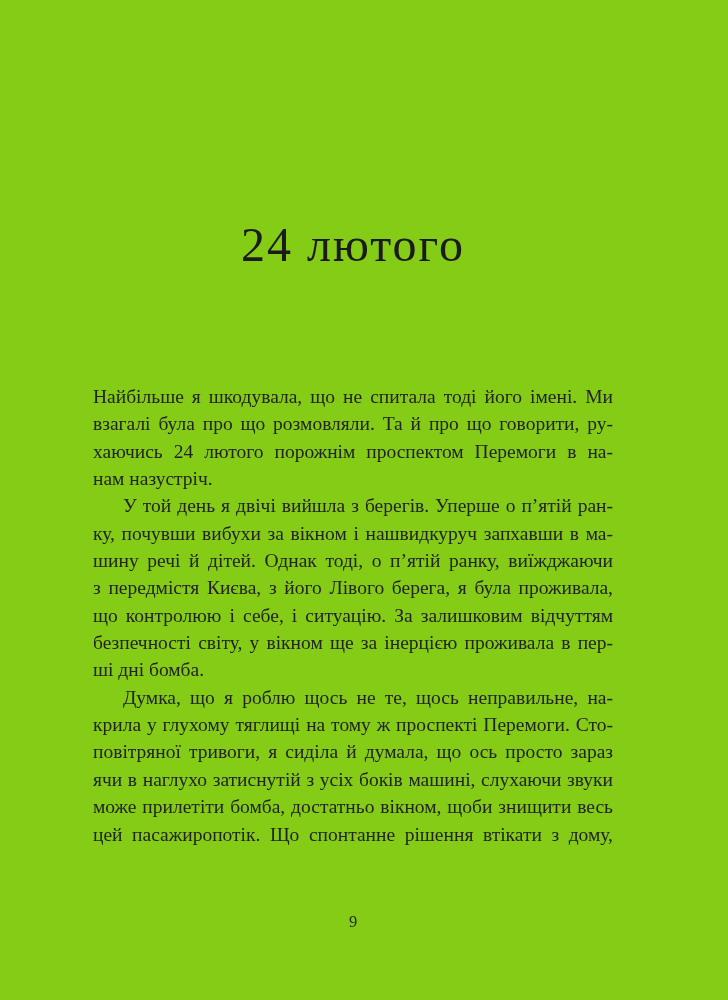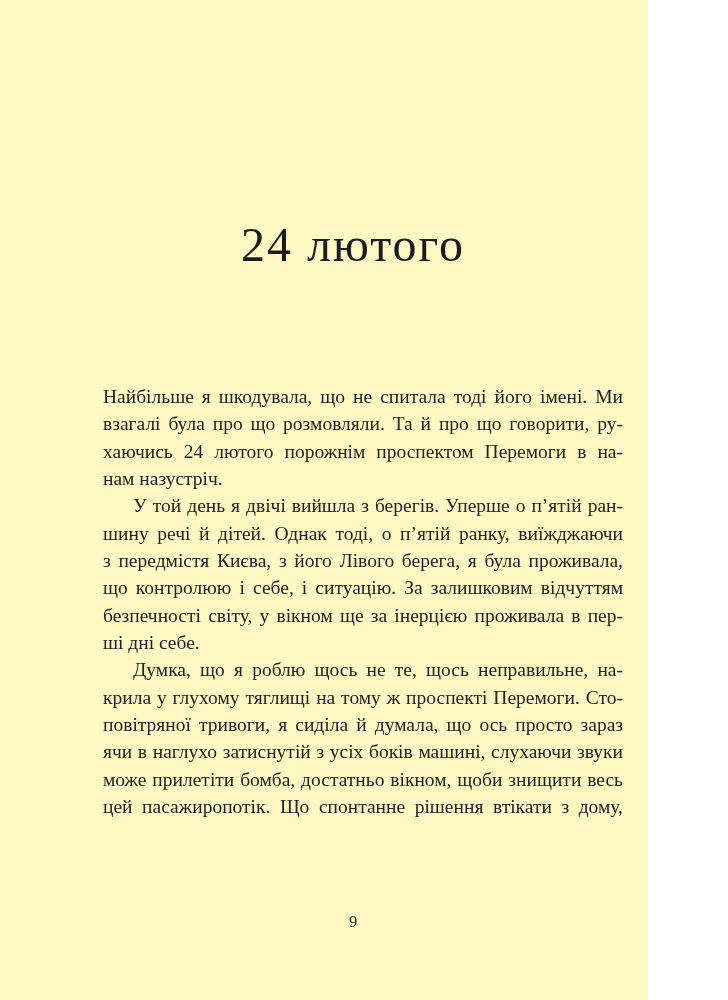--- a/index.html
+++ b/index.html
@@ -2,44 +2,44 @@
 <html lang="uk"><head>
 <meta charset="utf-8">
 <style>
   html, body {
     margin: 0;
     padding: 0;
     background: #ffffff;
   }
   .page {
     position: relative;
-    width: 648px;
+    width: 728px;
     height: 1000px;
-    background: #fef9c3;
+    background: #84cc16;
     overflow: hidden;
     font-family: "Liberation Serif", "DejaVu Serif", serif;
   }
   .title {
     position: absolute;
     top: 219px;
     left: 93px;
     width: 520px;
     margin: 0;
     text-align: center;
     font-family: "Liberation Serif", "DejaVu Serif", serif;
     font-weight: 400;
     font-size: 48px;
     line-height: 1.1;
     letter-spacing: 2px;
     color: #1b1b1b;
   }
   .body-text {
     position: absolute;
     top: 383px;
-    left: 103px;
+    left: 93px;
     width: 520px;
     font-size: 19.5px;
     line-height: 27.35px;
     color: #232323;
   }
   .body-text .line {
     text-align: justify;
     text-align-last: justify;
     white-space: normal;
   }
@@ -64,25 +64,26 @@
 
 <div class="page">
   <h1 class="title">24 лютого</h1>
 
   <div class="body-text">
       <div class="line">Найбільше я шкодувала, що не спитала тоді його імені. Ми</div>
       <div class="line">взагалі була про що розмовляли. Та й про що говорити, ру-</div>
       <div class="line">хаючись 24 лютого порожнім проспектом Перемоги в на-</div>
       <div class="line para-end">нам назустріч.</div>
       <div class="line indent">У той день я двічі вийшла з берегів. Уперше о п’ятій ран-</div>
+      <div class="line">ку, почувши вибухи за вікном і нашвидкуруч запхавши в ма-</div>
       <div class="line">шину речі й дітей. Однак тоді, о п’ятій ранку, виїжджаючи</div>
       <div class="line">з передмістя Києва, з його Лівого берега, я була проживала,</div>
       <div class="line">що контролюю і себе, і ситуацію. За залишковим відчуттям</div>
       <div class="line">безпечності світу, у вікном ще за інерцією проживала в пер-</div>
-      <div class="line para-end">ші дні себе.</div>
+      <div class="line para-end">ші дні бомба.</div>
       <div class="line indent">Думка, що я роблю щось не те, щось неправильне, на-</div>
       <div class="line">крила у глухому тяглищі на тому ж проспекті Перемоги. Сто-</div>
       <div class="line">повітряної тривоги, я сиділа й думала, що ось просто зараз</div>
       <div class="line">ячи в наглухо затиснутій з усіх боків машині, слухаючи звуки</div>
       <div class="line">може прилетіти бомба, достатньо вікном, щоби знищити весь</div>
       <div class="line">цей пасажиропотік. Що спонтанне рішення втікати з дому,</div>
     </div>
 
   <div class="pagenum">9</div>
 </div>

